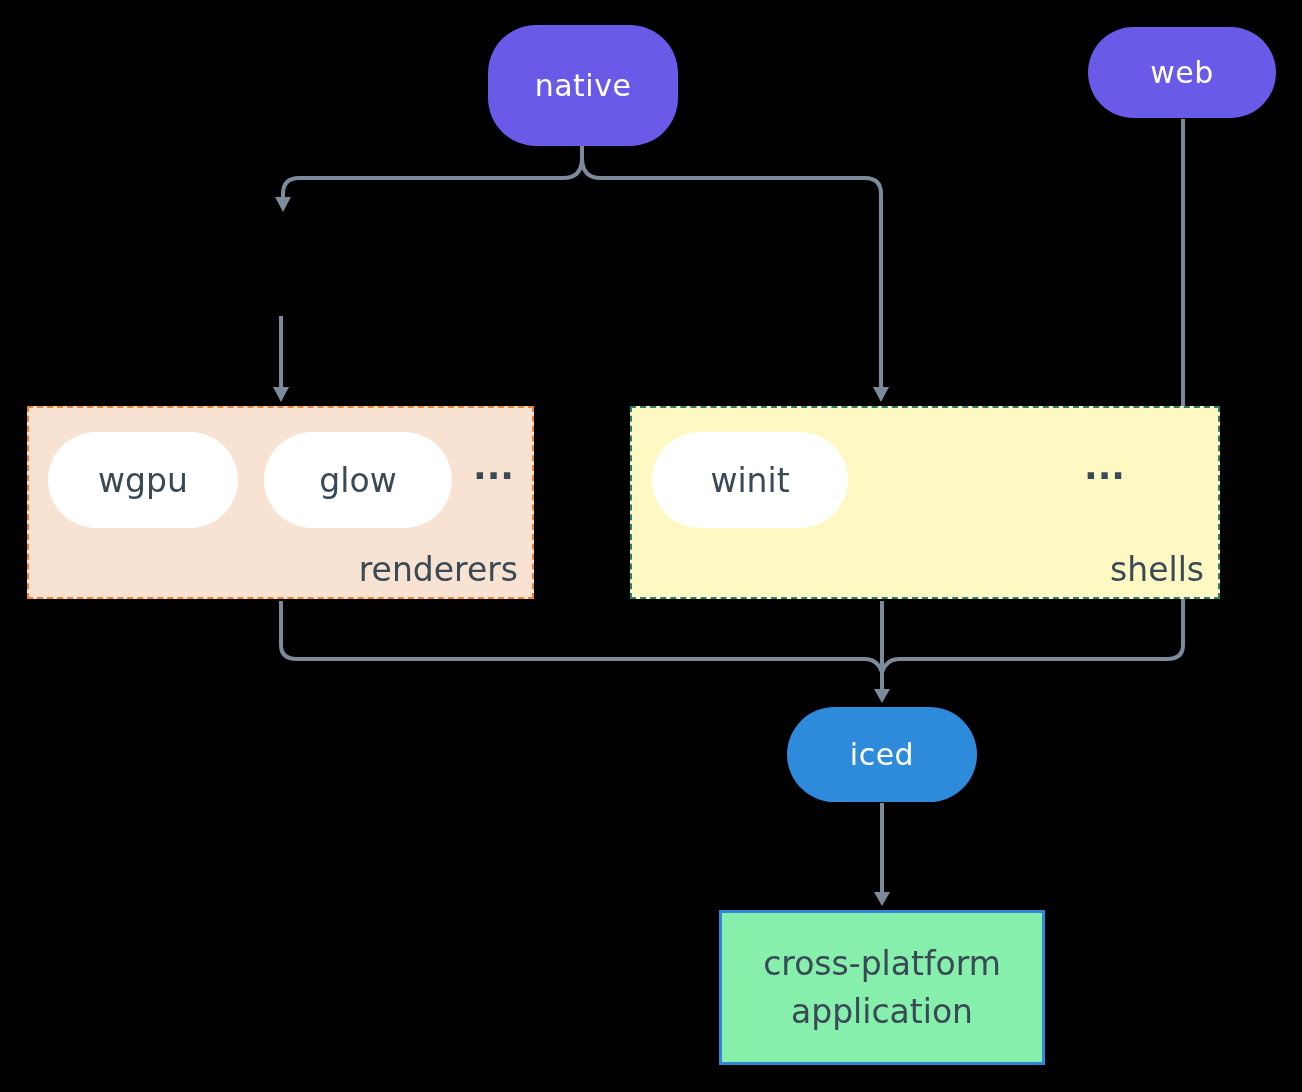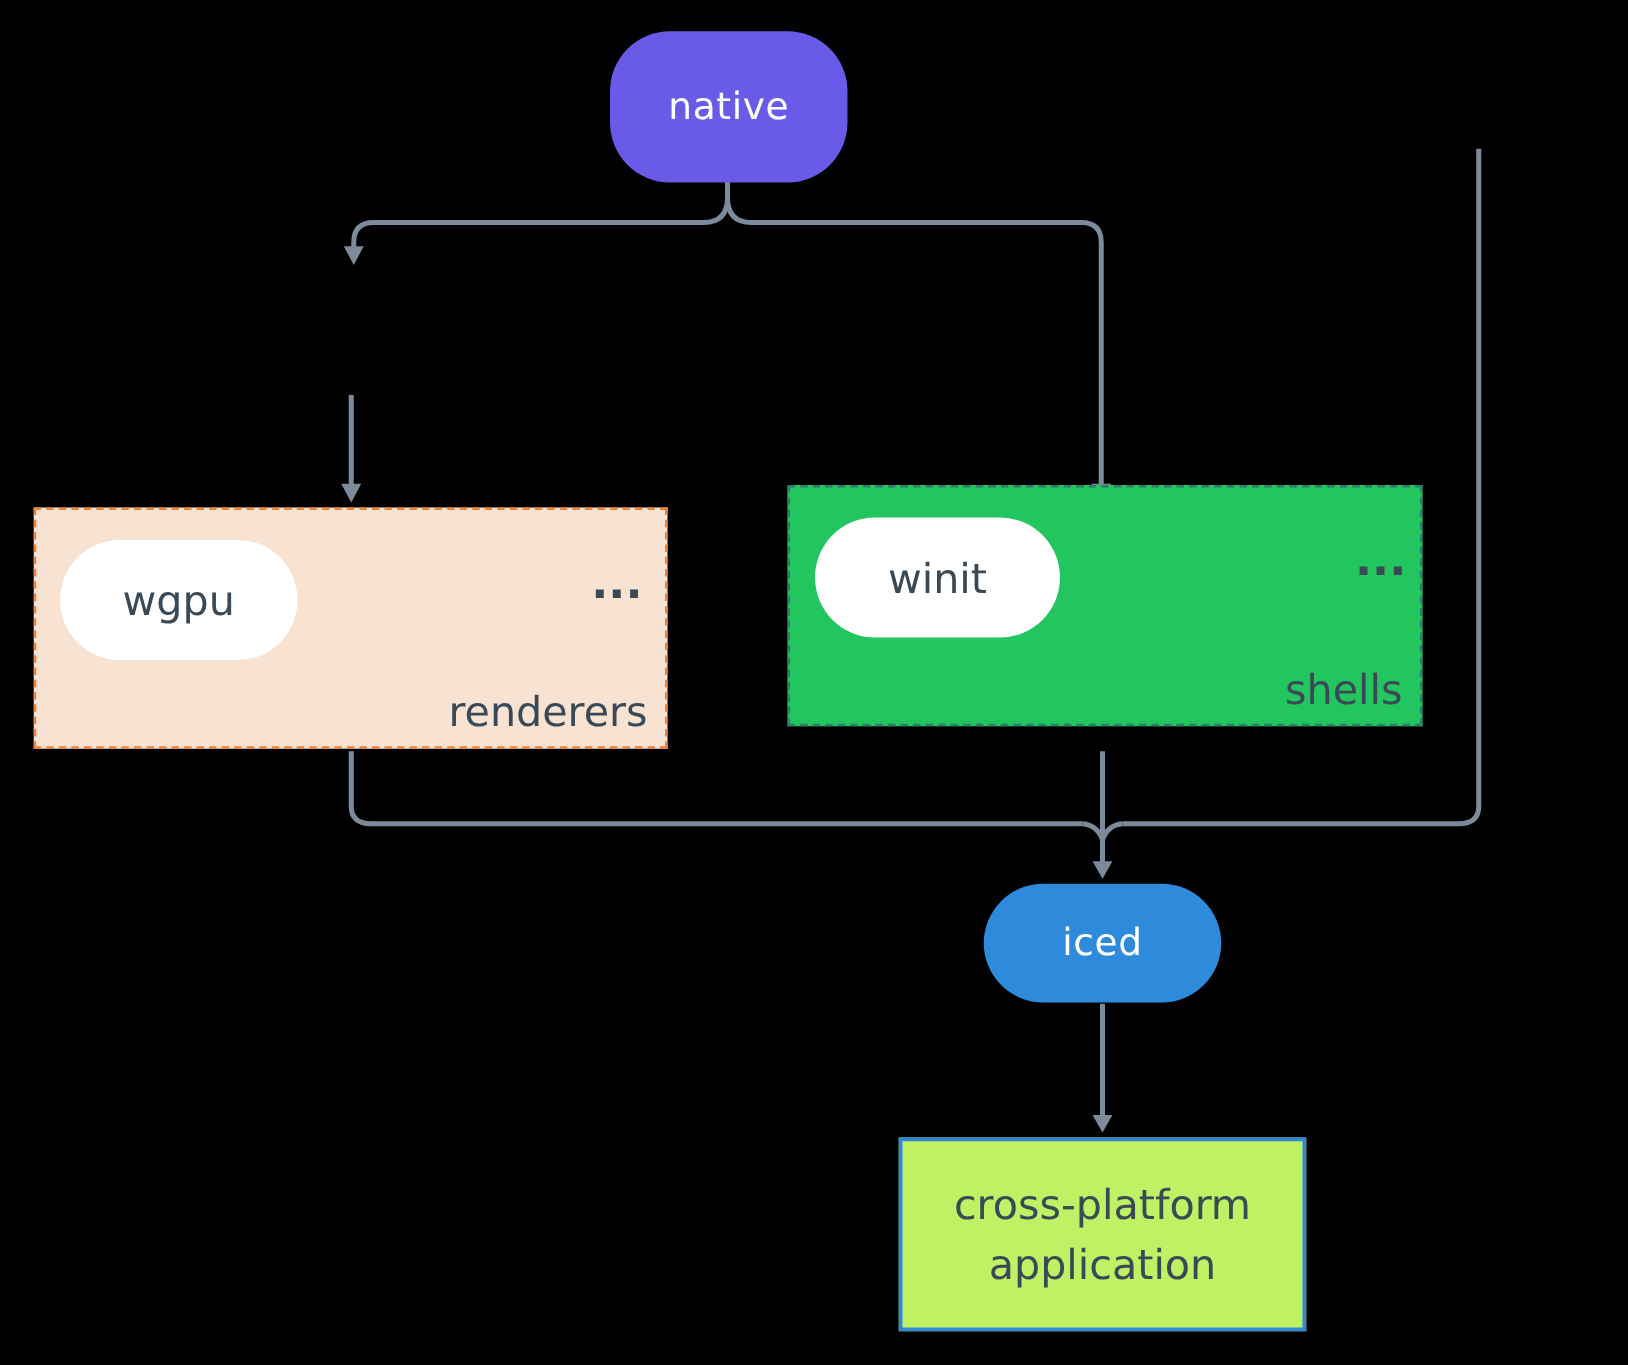--- a/index.html
+++ b/index.html
@@ -31,21 +31,21 @@
   #node-graphics{left:188px;top:217px;width:190px;height:94px;}
   #node-iced{left:787px;top:707px;width:190px;height:95px;}
 
   .group{
     position:absolute;
     width:507px;height:193px;
     box-sizing:border-box;
     border:2px dashed;
   }
   #group-renderers{left:27px;top:406px;background:#F8E2D2;border-color:#EE8436;}
-  #group-shells{left:630px;top:388px;width:508px;background:#22c55e;border-color:#2E7C6C;}
+  #group-shells{left:630px;top:406px;width:590px;background:#fef9c3;border-color:#2E7C6C;}
 
   .item-pill{
     position:absolute;
     display:flex;align-items:center;justify-content:center;
     background:#ffffff;border-radius:48px;
     color:#3A4956;font-size:33px;
     height:96px;top:24px;
   }
   #node-wgpu{left:19px;width:190px;}
   #node-glow{left:235px;width:188px;}
@@ -60,21 +60,21 @@
   #group-shells .ellipsis{left:452px;}
 
   .group-label{
     position:absolute;right:14px;bottom:8px;
     color:#3A4956;font-size:33px;
   }
 
   #node-application{
     position:absolute;left:719px;top:910px;width:326px;height:155px;
     box-sizing:border-box;
-    background:#bef264;border:3px solid #2F87D9;
+    background:#86efac;border:3px solid #2F87D9;
     display:flex;align-items:center;justify-content:center;
     text-align:center;
     color:#3A4956;font-size:33px;line-height:48px;
     padding:0 18px;
   }
 </style>
 </head>
 <body>
 
 <div id="canvas">
@@ -93,25 +93,31 @@
     <polygon points="273,387 289,387 281,402"></polygon>
     <polygon points="873,387 889,387 881,402"></polygon>
     <polygon points="874,689 890,689 882,703"></polygon>
     <polygon points="874,892 890,892 882,906"></polygon>
   </svg>
 
   <div class="pill purple" id="node-native">
     <span>native</span>
   </div>
 
+  <div class="pill purple" id="node-web">
+    <span>web</span>
+  </div>
 
 
   <div class="group" id="group-renderers">
     <div class="item-pill" id="node-wgpu">
       <span>wgpu</span>
+    </div>
+    <div class="item-pill" id="node-glow">
+      <span>glow</span>
     </div>
     <span class="ellipsis">...</span>
     <span class="group-label">renderers</span>
   </div>
 
   <div class="group" id="group-shells">
     <div class="item-pill" id="node-winit">
       <span>winit</span>
     </div>
     <span class="ellipsis">...</span>

